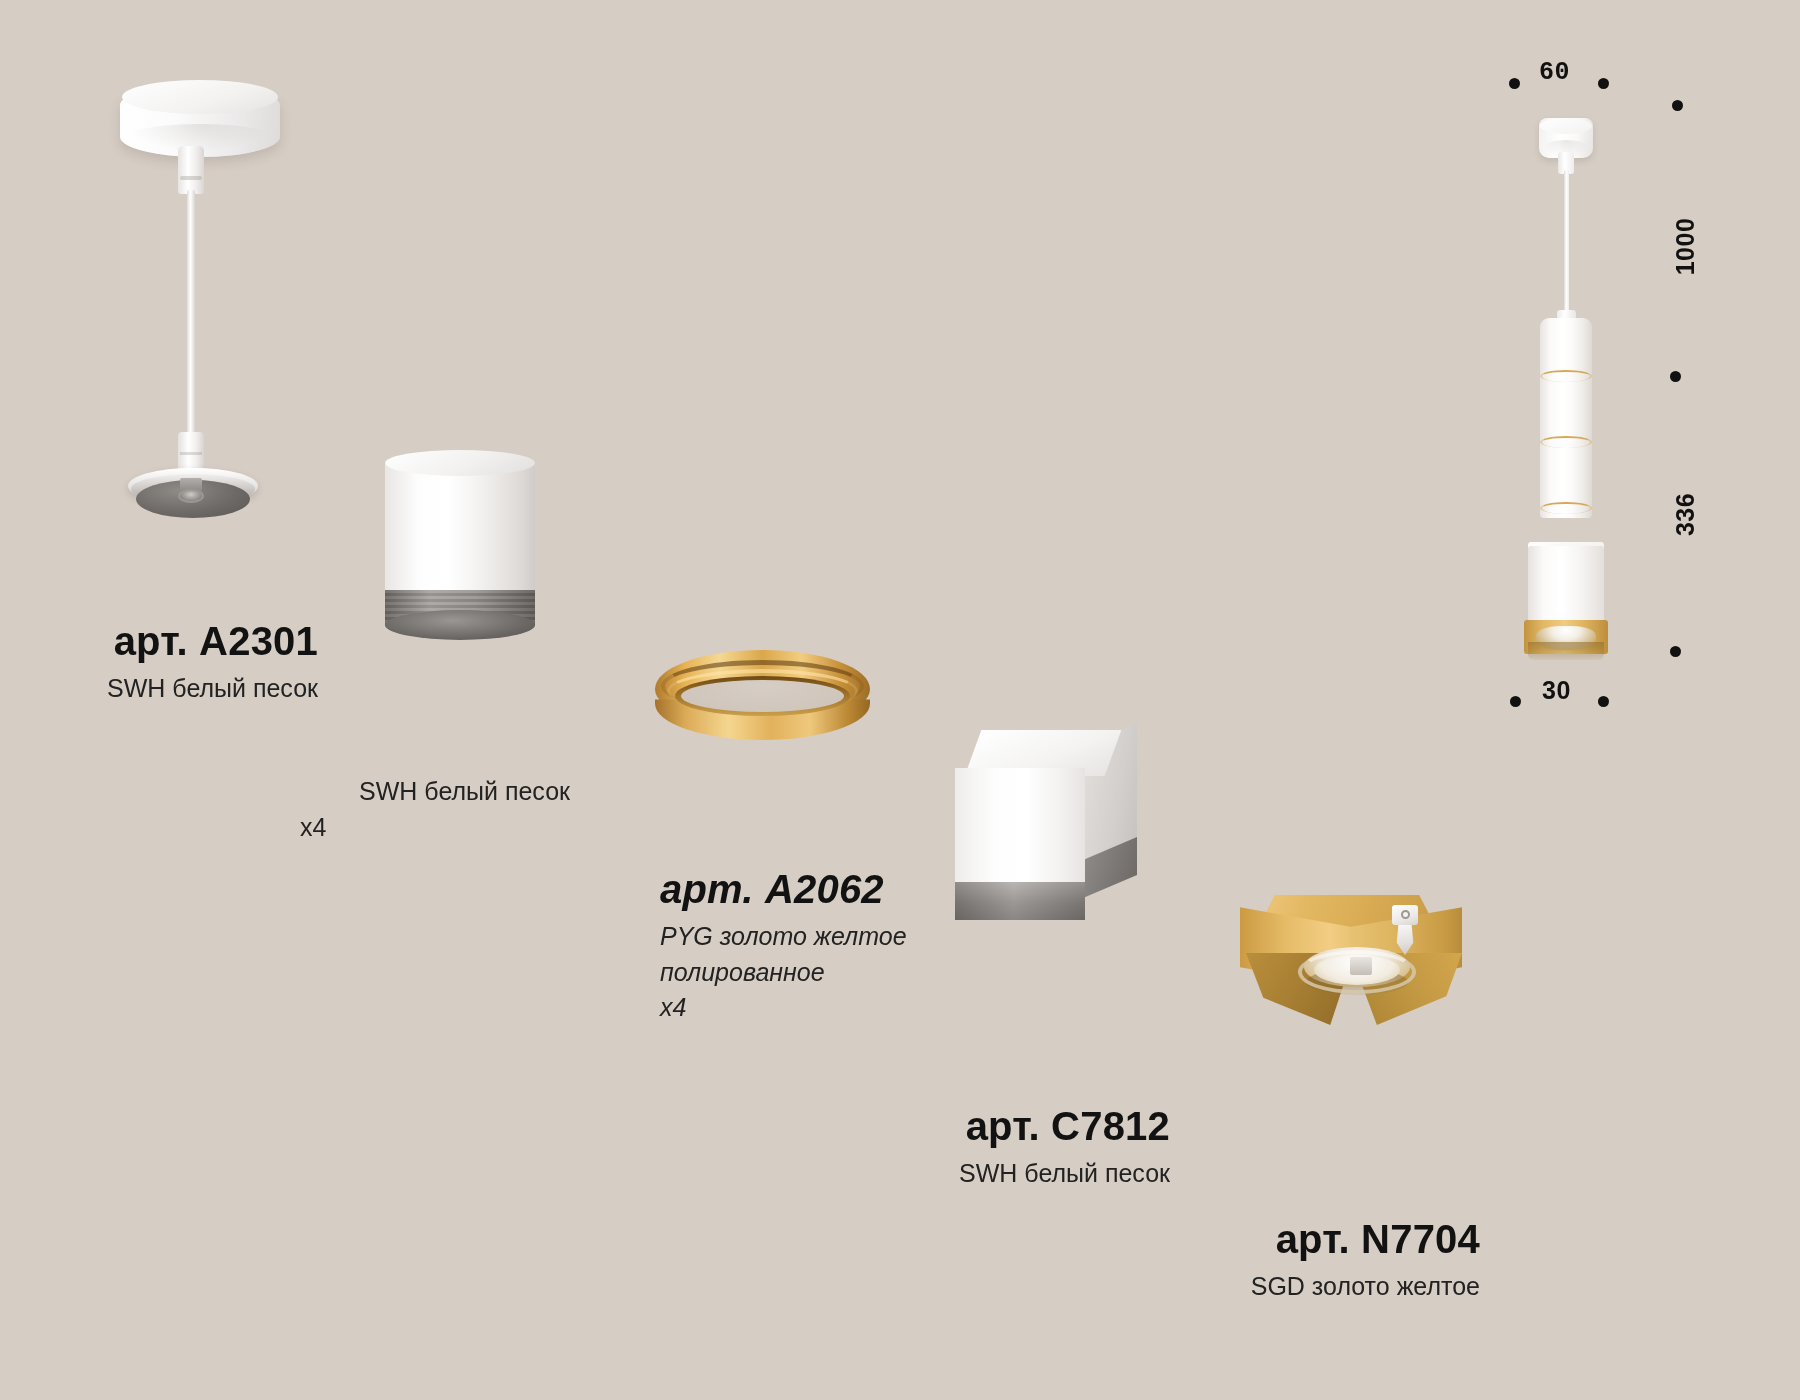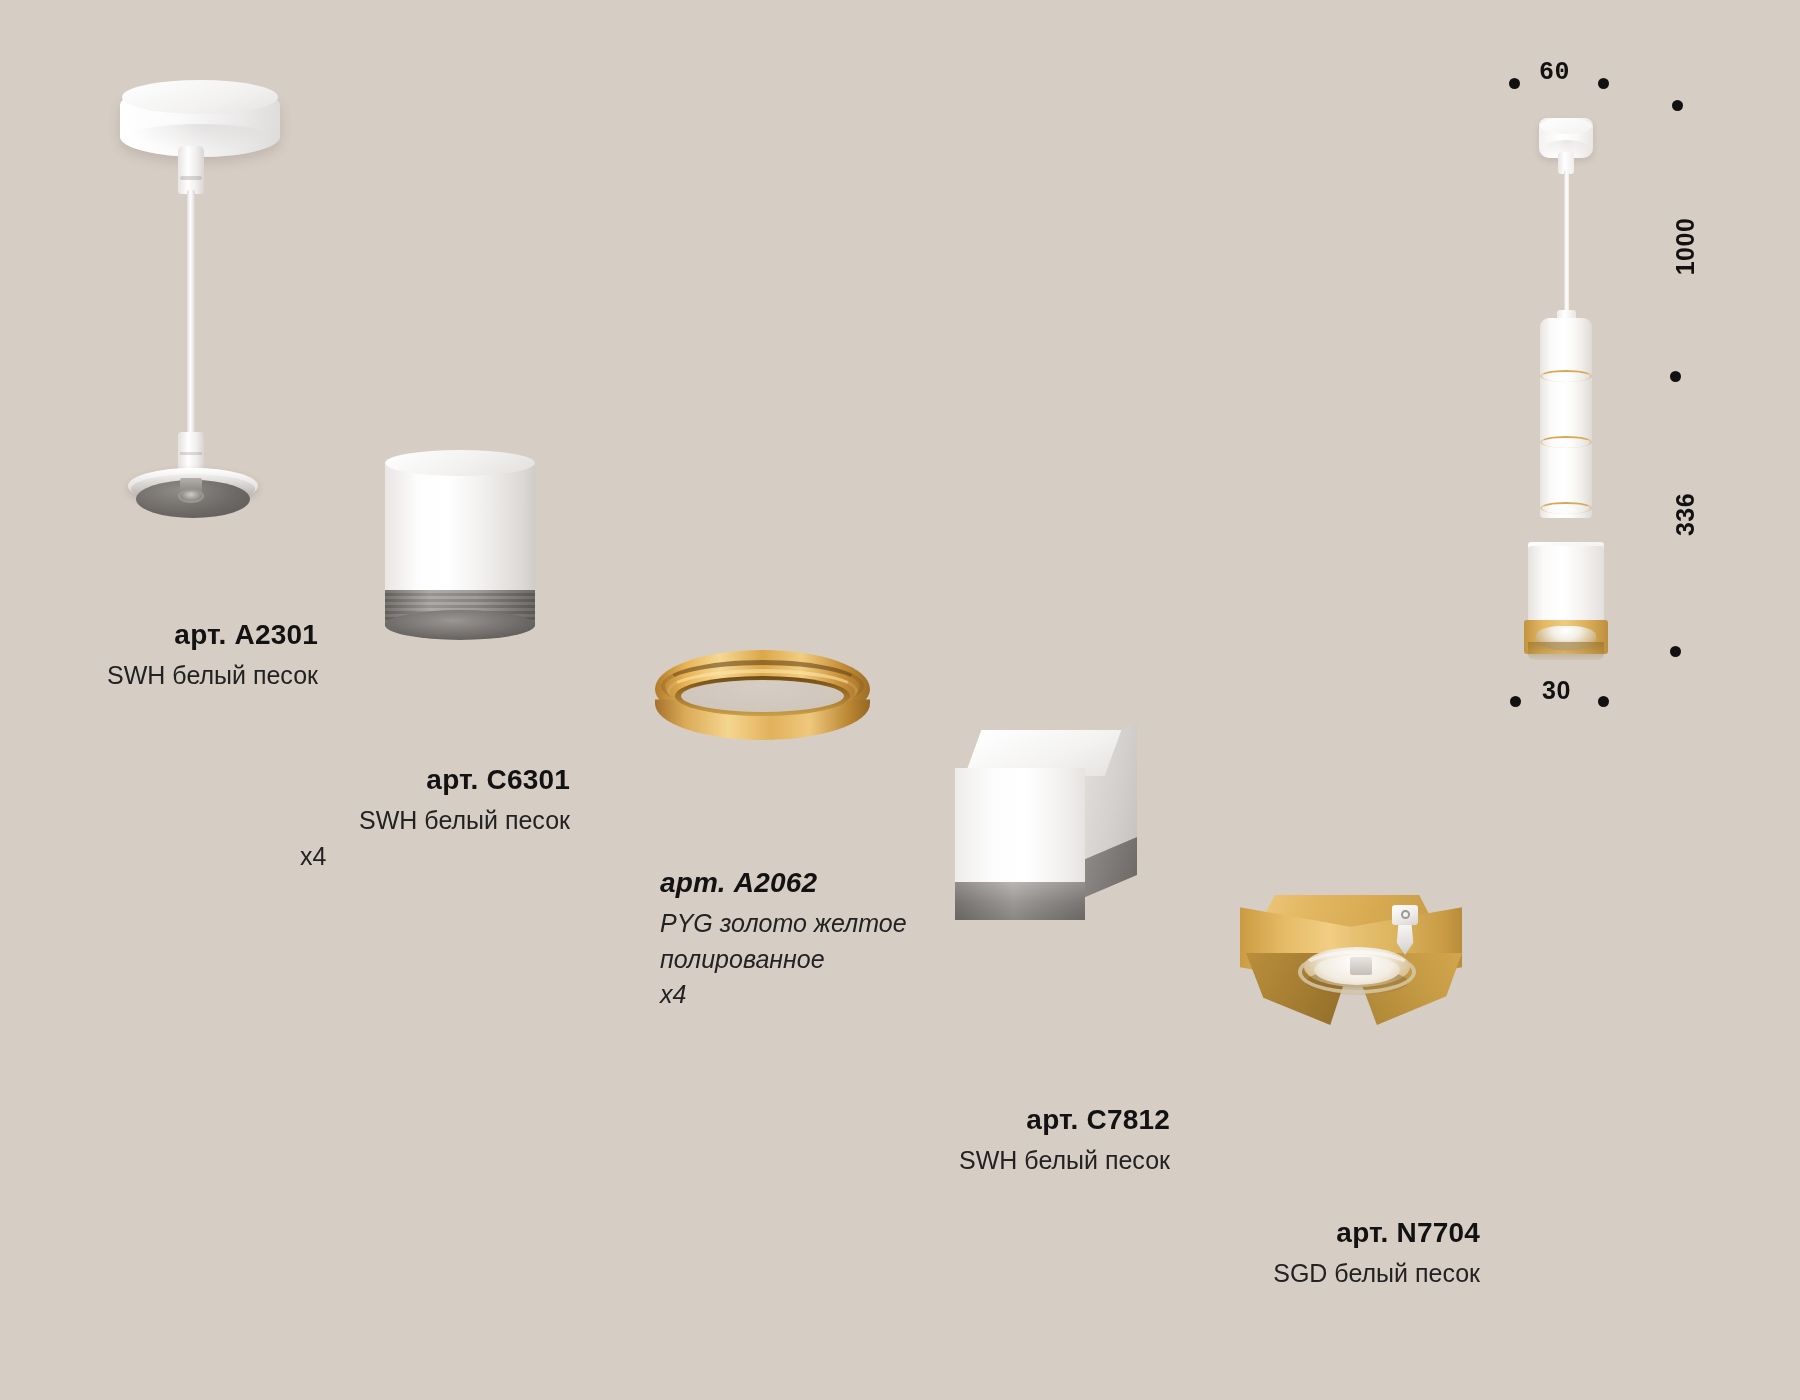--- a/index.html
+++ b/index.html
@@ -8,21 +8,21 @@
     background:#d6cdc4;
     font-family:"Liberation Sans", sans-serif;
     position:relative;
     overflow:hidden;
   }
   .stage { position:absolute; inset:0; }
 
   
   .label { position:absolute; }
   .label .art {
-    font-size:28px; font-weight:bold; color:#121212;
+    font-size:40px; font-weight:bold; color:#121212;
     letter-spacing:0.2px; white-space:nowrap; line-height:1.05;
   }
   .label .desc {
     font-size:25px; font-weight:400; color:#222; line-height:1.42;
     white-space:nowrap; margin-top:9px;
   }
   .label .qty { font-size:25px; color:#222; line-height:1.42; white-space:nowrap; }
   .label.right .art, .label.right .desc, .label.right .qty { text-align:right; }
   .label.center .art, .label.center .desc, .label.center .qty { text-align:left; }
 
@@ -371,21 +371,20 @@
 
   <div id="c6301">
     <div class="cyl-body"></div>
     <div class="cyl-top"></div>
     <div class="cyl-fins"></div>
     <div class="cyl-fins-shade"></div>
     <div class="cyl-bottom"></div>
   </div>
 
   <div class="label right" style="left:300px; top:765px; width:270px;">
-    <div class="art">арт. C6301</div>
     <div class="desc">SWH белый песок</div>
     <div class="qty" style="text-align:left;">х4</div>
   </div>
 
   <div id="a2062">
     <div class="ring-outer"></div>
     <div class="ring-front"></div>
     <div class="ring-groove1"></div>
     <div class="ring-groove2"></div>
     <div class="ring-inner"></div>
@@ -424,21 +423,21 @@
     <div class="bz-ap-ring"></div>
     <div class="bz-ap-inner"></div>
     <div class="bz-hub"></div>
     <div class="bz-clip-tail"></div>
     <div class="bz-clip"></div>
     <div class="bz-clip-dot"></div>
   </div>
 
   <div class="label right" style="left:1190px; top:1218px; width:290px;">
     <div class="art">арт. N7704</div>
-    <div class="desc">SGD белый песок</div>
+    <div class="desc">SGD золото желтое</div>
   </div>
 
   <div id="assembly">
     <div class="a-canopy"></div>
     <div class="a-canopy-top"></div>
     <div class="a-canopy-sh"></div>
     <div class="a-neck"></div>
     <div class="a-rod"></div>
     <div class="a-rod-cap"></div>
     <div class="a-cyl"></div>

